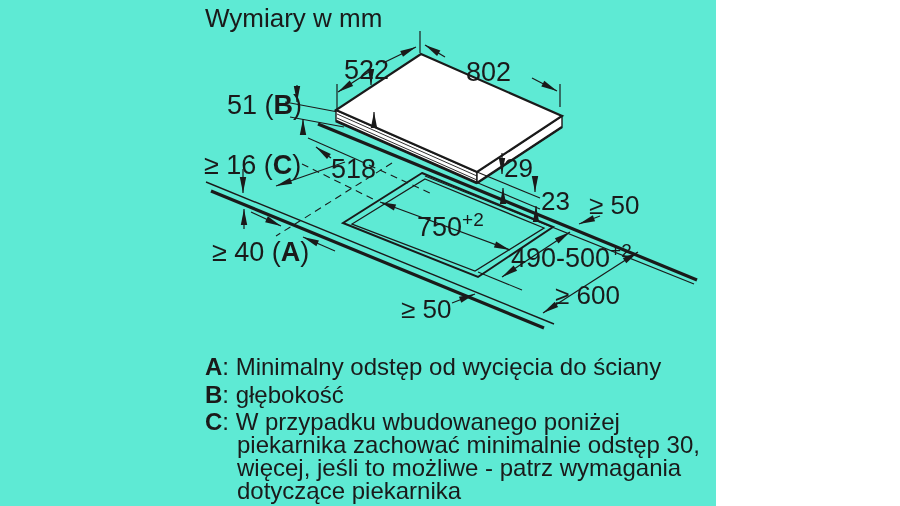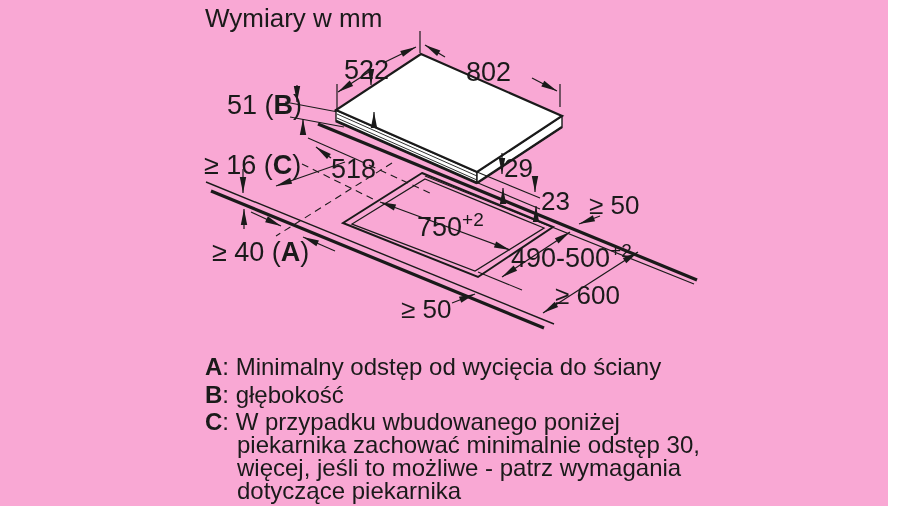--- a/index.html
+++ b/index.html
@@ -1,16 +1,16 @@
 <!DOCTYPE html>
 <html><head>
 <meta charset="utf-8">
 <style>
   html,body{margin:0;padding:0;background:#ffffff;}
-  .stage{width:888px;height:506px;position:relative;background:#f9a8d4;overflow:hidden;}
+  .stage{width:716px;height:506px;position:relative;background:#5eead4;overflow:hidden;}
   svg text{font-family:"Liberation Sans","DejaVu Sans",sans-serif;fill:#1a1a1a;}
   .ln{stroke:#1a1a1a;fill:none;}
 </style>
 </head>
 <body>
 
 <div class="stage">
 <svg width="900" height="506" viewBox="0 0 900 506">
   <defs>
     <marker id="arr" viewBox="0 0 18 8" refX="17" refY="4" markerWidth="18" markerHeight="8" markerUnits="userSpaceOnUse" orient="auto">

